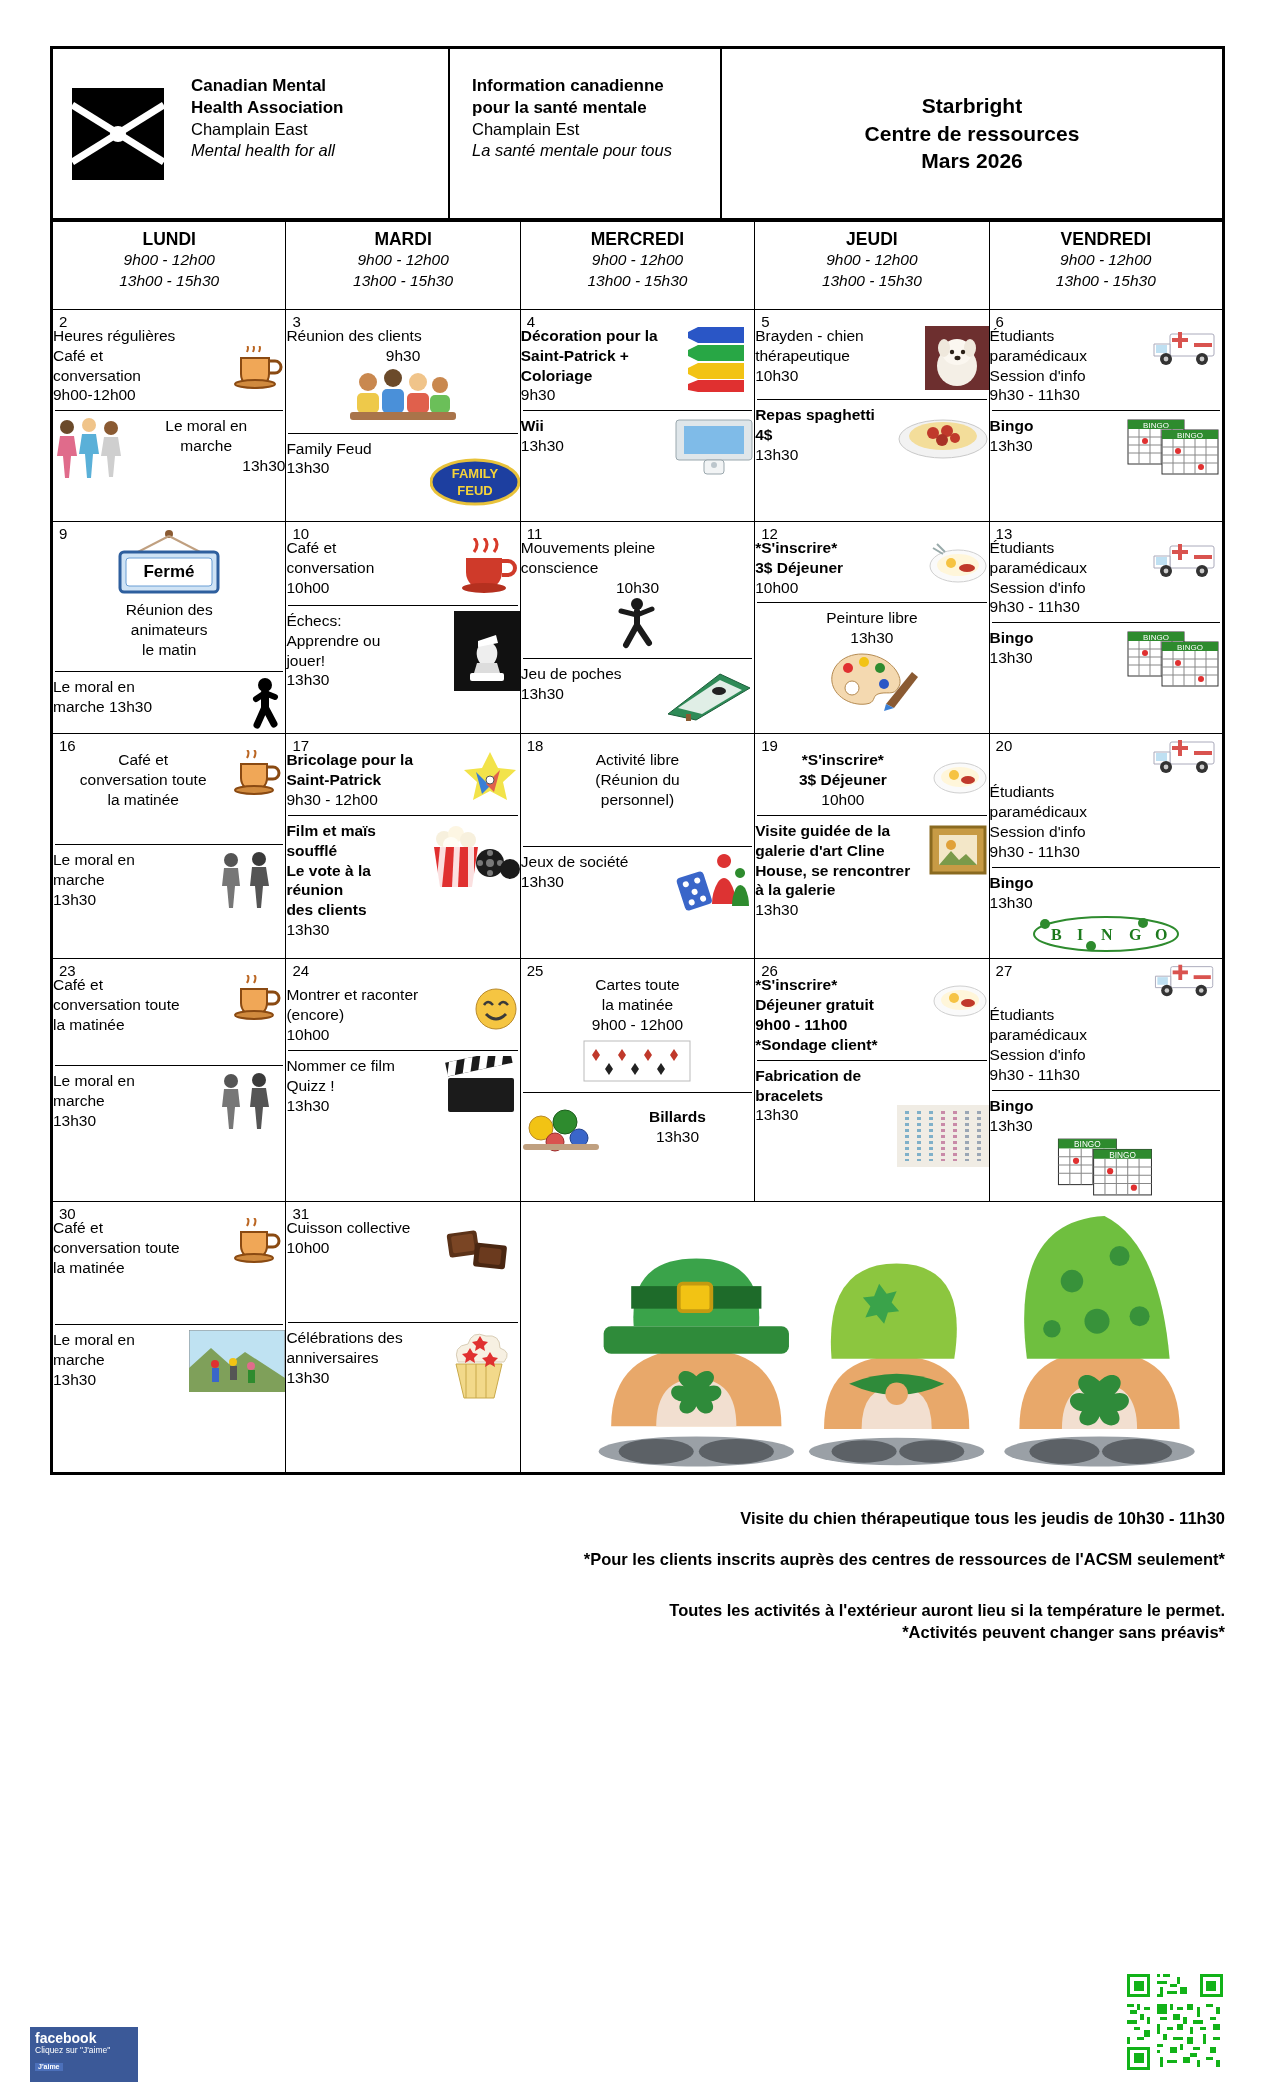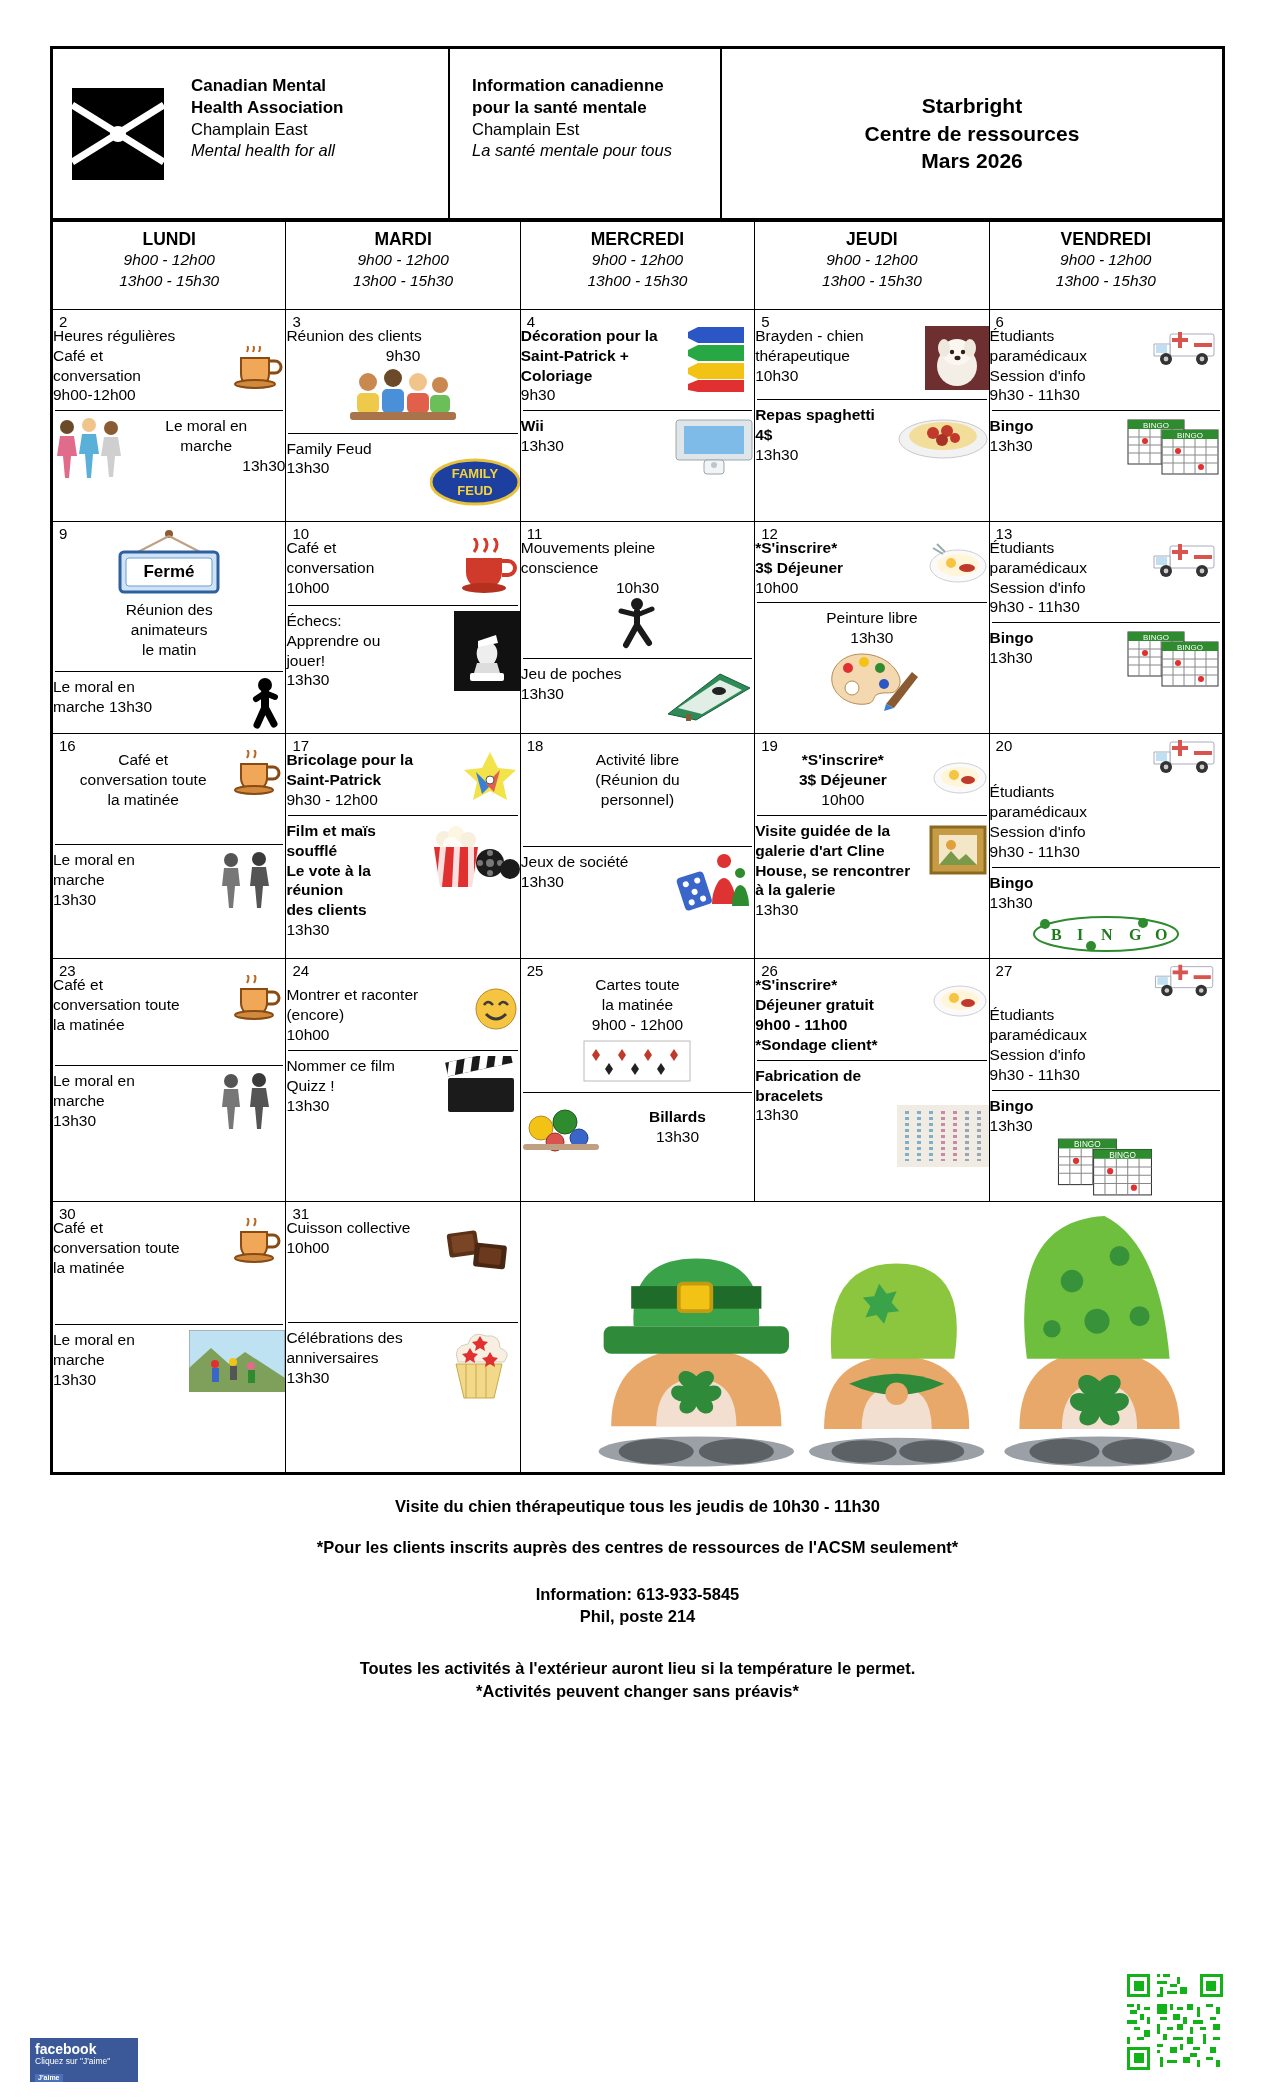--- a/index.html
+++ b/index.html
@@ -85,29 +85,29 @@
   .ev { font-size:15.5px; line-height:1.28; }
   .ev.b { font-weight:bold; }
   .sep { border-top:1.2px solid #000; margin:5px 2px 5px 2px; }
   .top-block { padding-top:16px; }
   .ctr { text-align:center; }
   .row { display:flex; align-items:flex-start; }
   .grow { flex:1; min-width:0; }
   .ico { flex:none; }
 
   
-  .footer { text-align:center; padding-top:12px; }
+  .footer { text-align:right; padding-top:24px; }
   .f1 { font-size:16.5px; font-weight:bold; margin-top:10px; }
   .f2 { font-size:16.5px; font-weight:bold; margin-top:22px; }
   .f3 { font-size:16.5px; font-weight:bold; margin-top:26px; line-height:1.35; }
   .f4 { font-size:16.5px; font-weight:bold; margin-top:30px; line-height:1.35; }
 
   .fb {
     position:absolute; left:30px; bottom:18px;
-    width:108px; height:44px; background:#3b5998; color:#fff;
+    width:108px; height:55px; background:#3b5998; color:#fff;
     font-size:14px; font-weight:bold; padding:3px 5px; line-height:1.15;
   }
   .fb .sub { font-size:8.5px; font-weight:normal; }
   .fb .thumb { display:inline-block; background:#4c70ba; font-size:7px; padding:0 3px; }
 
   .qr { position:absolute; right:52px; bottom:30px; width:96px; height:96px; }
 
   
   .gnomes { position:relative; height:100%; }
 </style>
@@ -1132,24 +1132,20 @@
           </div>
         </td>
       </tr>
 
     </tbody>
   </table>
 
   <div class="footer">
     <div class="f1">Visite du chien thérapeutique tous les jeudis de 10h30 - 11h30</div>
     <div class="f2">*Pour les clients inscrits auprès des centres de ressources de l'ACSM seulement*</div>
-    <div class="f3">
-      <div>Information: 613-933-5845</div>
-      <div>Phil, poste 214</div>
-    </div>
     <div class="f4">
       <div>Toutes les activités à l'extérieur auront lieu si la température le permet.</div>
       <div>*Activités peuvent changer sans préavis*</div>
     </div>
   </div>
 
   <div class="fb">
     <div>facebook</div>
     <div class="sub">Cliquez sur "J'aime"</div>
     <div class="thumb">J'aime</div>

